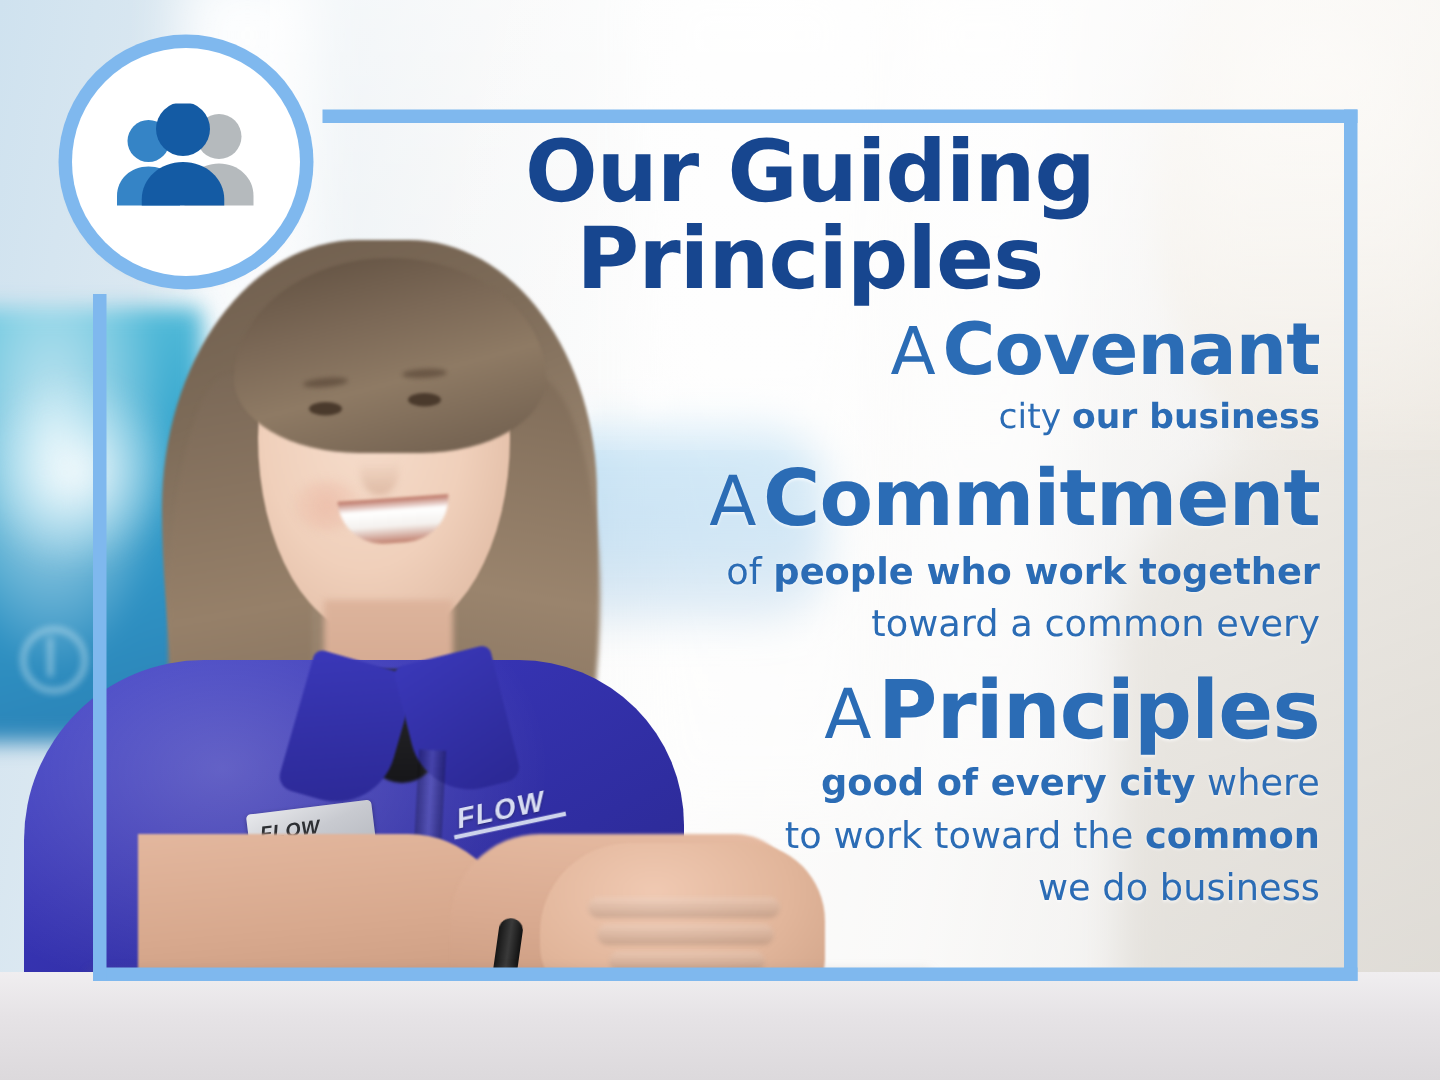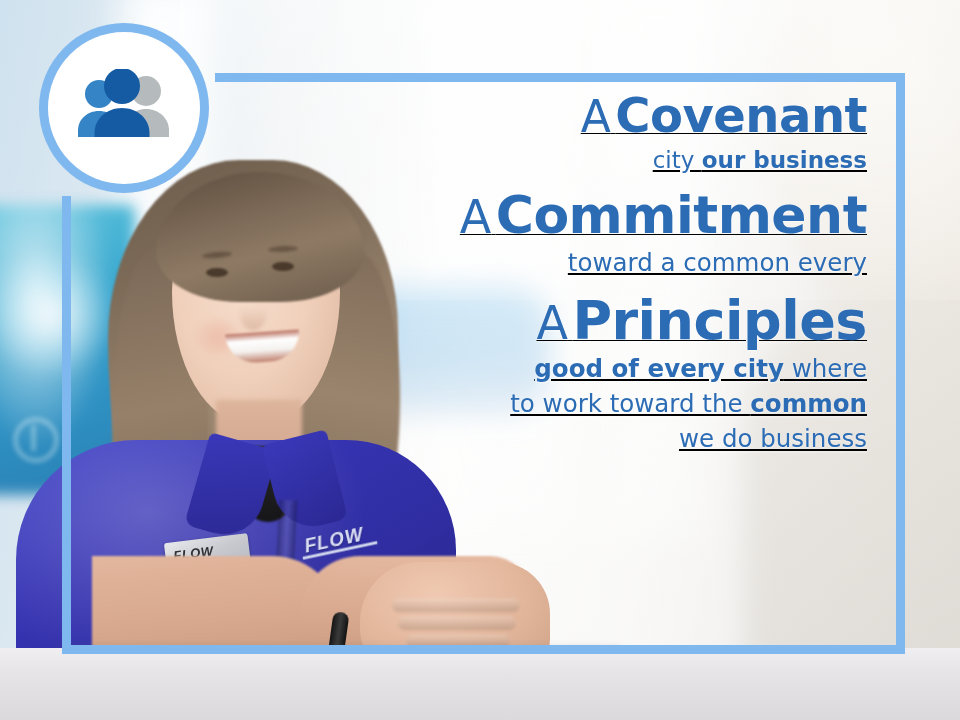--- a/index.html
+++ b/index.html
@@ -460,21 +460,21 @@
     font-weight: 700;
     font-size: 57px;
     line-height: 1.02;
     letter-spacing: -0.5px;
     color: var(--navy, #17468f);
     text-align: center;
     margin: 0 0 6px 0;
     text-shadow: 0 1px 2px rgba(255,255,255,0.55);
   }
 
-  .principle { margin: 13px; text-decoration: underline; }
+  .principle { margin: 0; }
   .principle + .principle { margin-top: 14px; }
 
   .p-title {
     margin: 0;
     line-height: 1.06;
     white-space: nowrap;
     color: var(--blue, #2b6cb5);
     text-shadow: 0 1px 2px rgba(255,255,255,0.6);
   }
   .p-article {
@@ -605,27 +605,29 @@
         <circle cx="27" cy="25" r="14" fill="#3584c6"></circle>
         <path d="M27 42C15 42 6 50.5 6 61.5V68h42v-6.5C48 50.5 39 42 27 42z" fill="#3584c6"></path>
 
         <circle cx="50" cy="17" r="18" fill="#145ba4"></circle>
         <path d="M50 39c-15.5 0-27.5 11-27.5 25V68h55v-4c0-14-12-25-27.5-25z" fill="#145ba4"></path>
       </svg>
     </span>
   </div>
 
   <div class="text-block">
+    <h1 class="headline">Our Guiding Principles</h1>
     <div id="principles-container">
         <div class="principle principle-covenant">
           <div class="p-title"><span class="p-article">A</span> <span class="p-word">Covenant</span></div>
           <div class="p-sub"><span>city </span><b>our business</b></div>
         </div>
         <div class="principle principle-community">
           <div class="p-title"><span class="p-article">A</span> <span class="p-word">Commitment</span></div>
+          <div class="p-sub"><span>of </span><b>people who work together</b></div>
           <div class="p-sub"><span>toward a common every</span></div>
         </div>
         <div class="principle principle-commitment">
           <div class="p-title"><span class="p-article">A</span> <span class="p-word">Principles</span></div>
           <div class="p-sub"><b>good of every city</b><span> where</span></div>
           <div class="p-sub"><span>to work toward the </span><b>common</b></div>
           <div class="p-sub"><span>we do business</span></div>
         </div>
       </div>
   </div>

